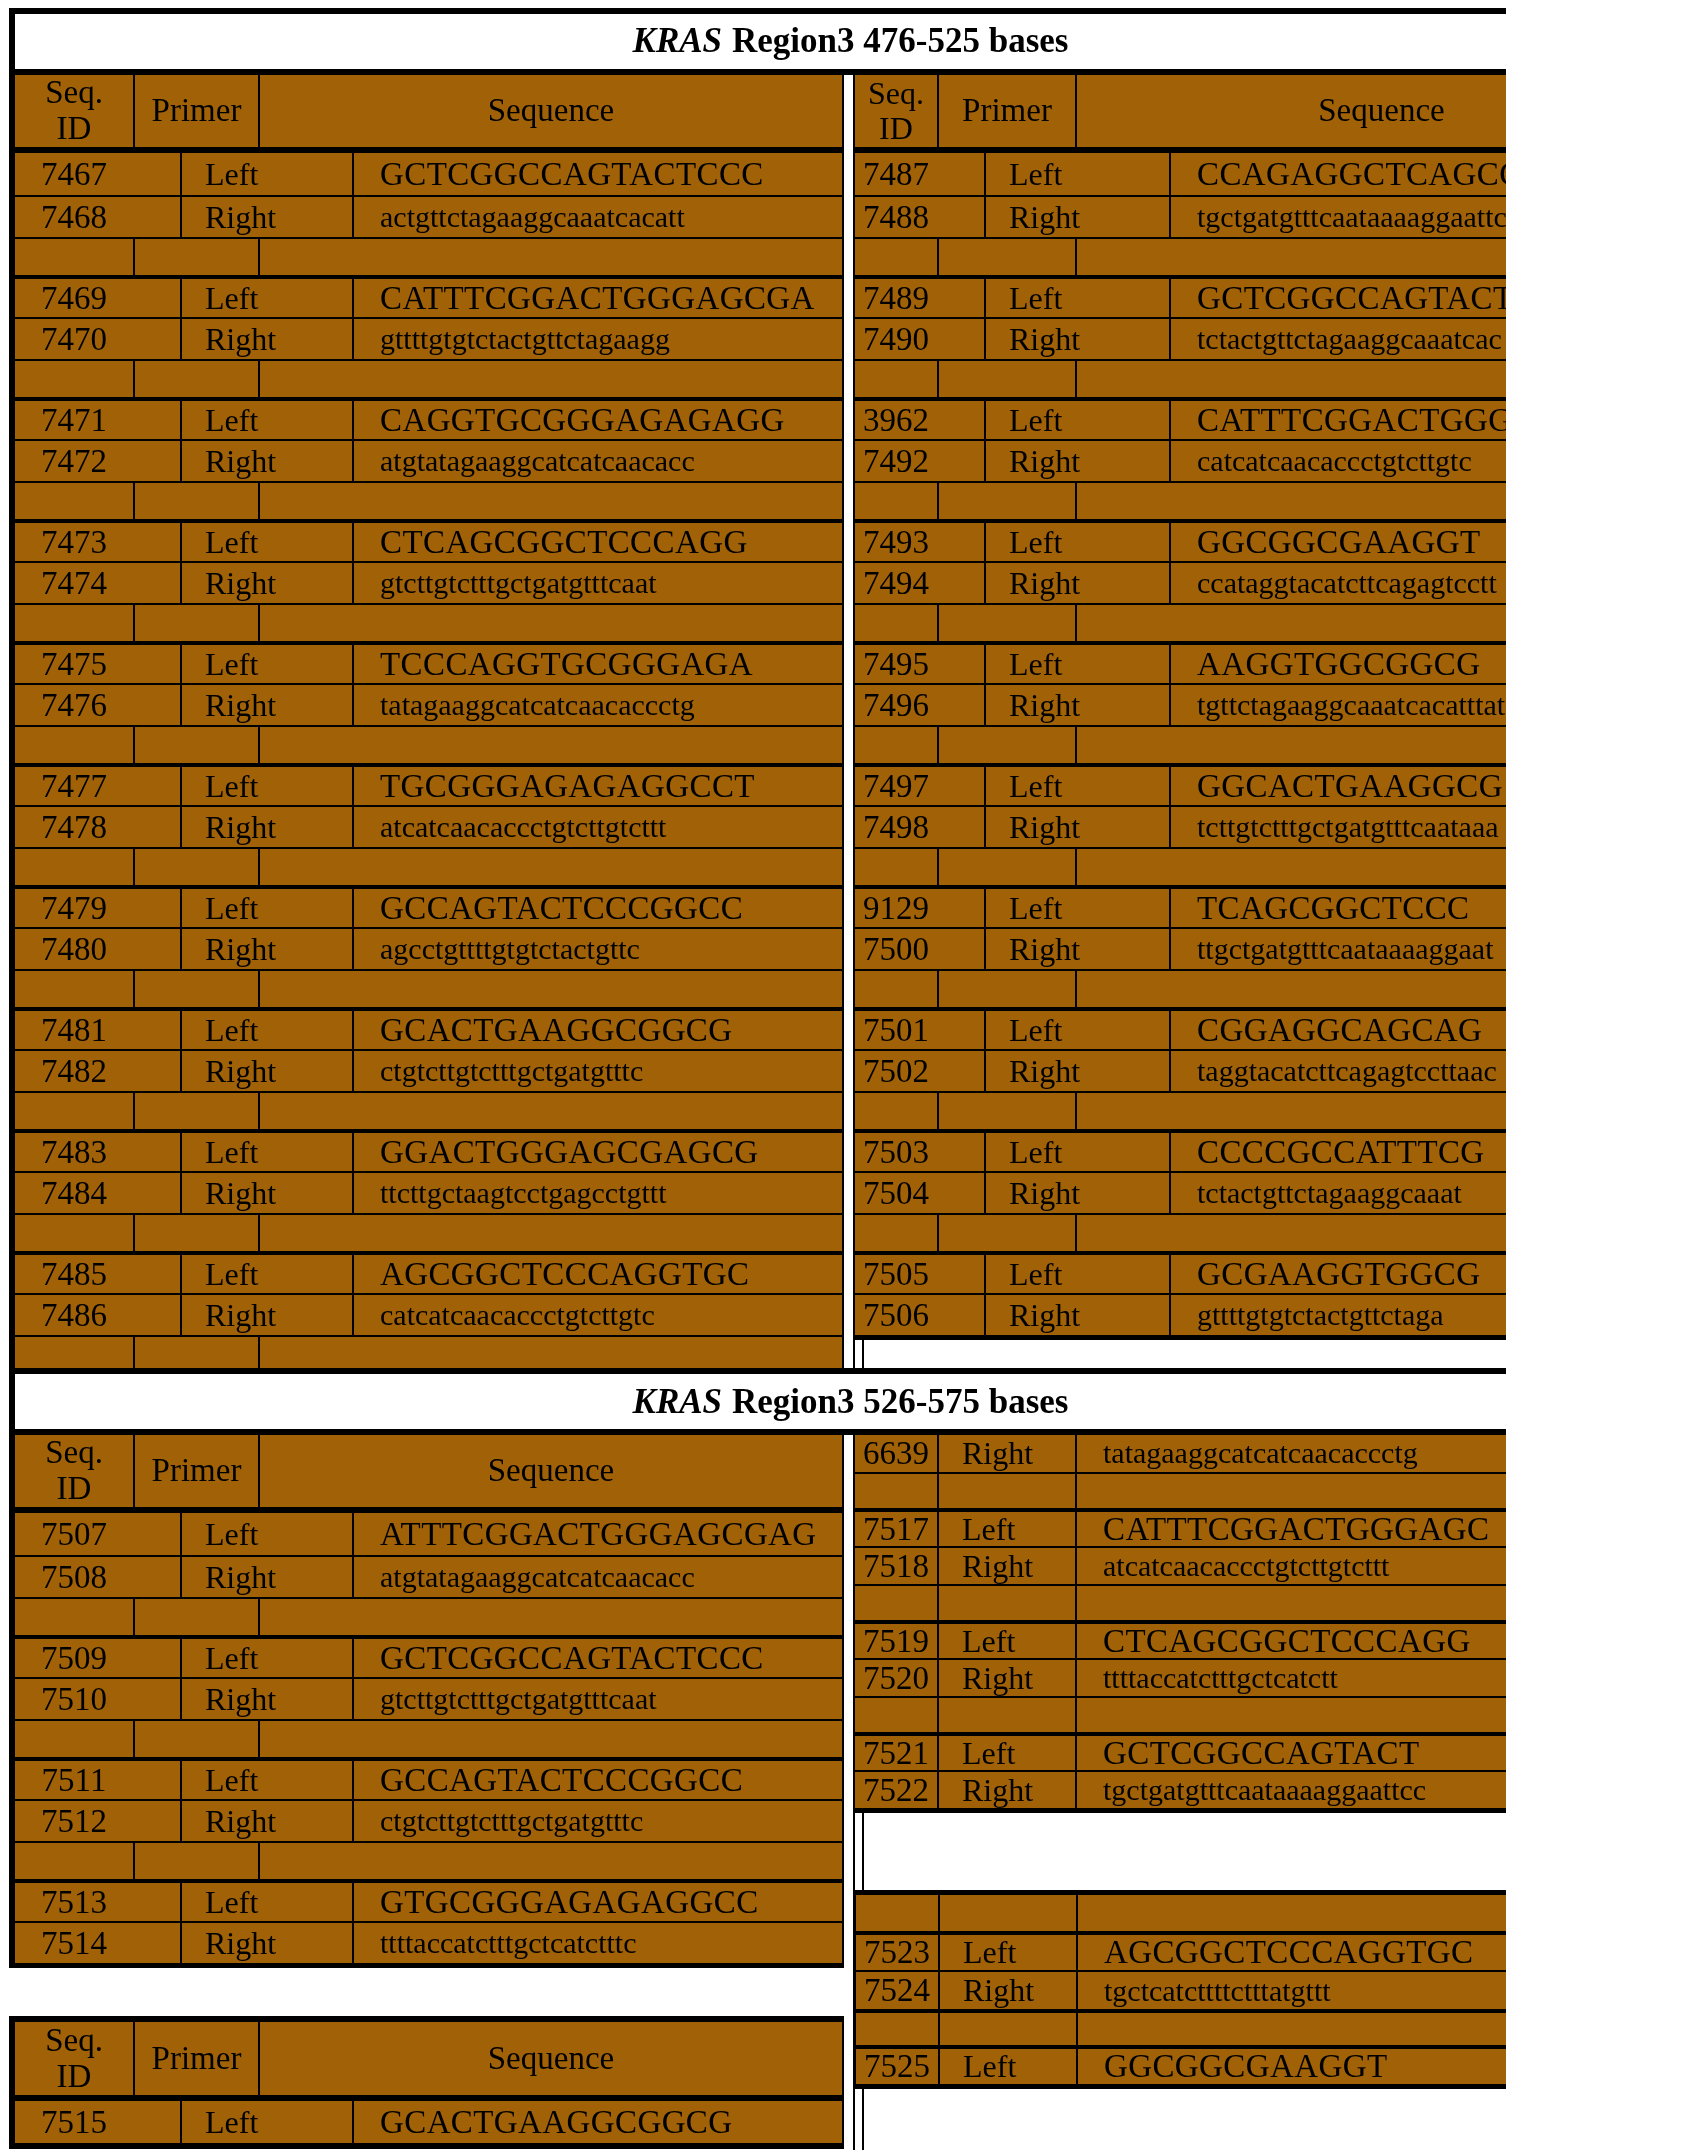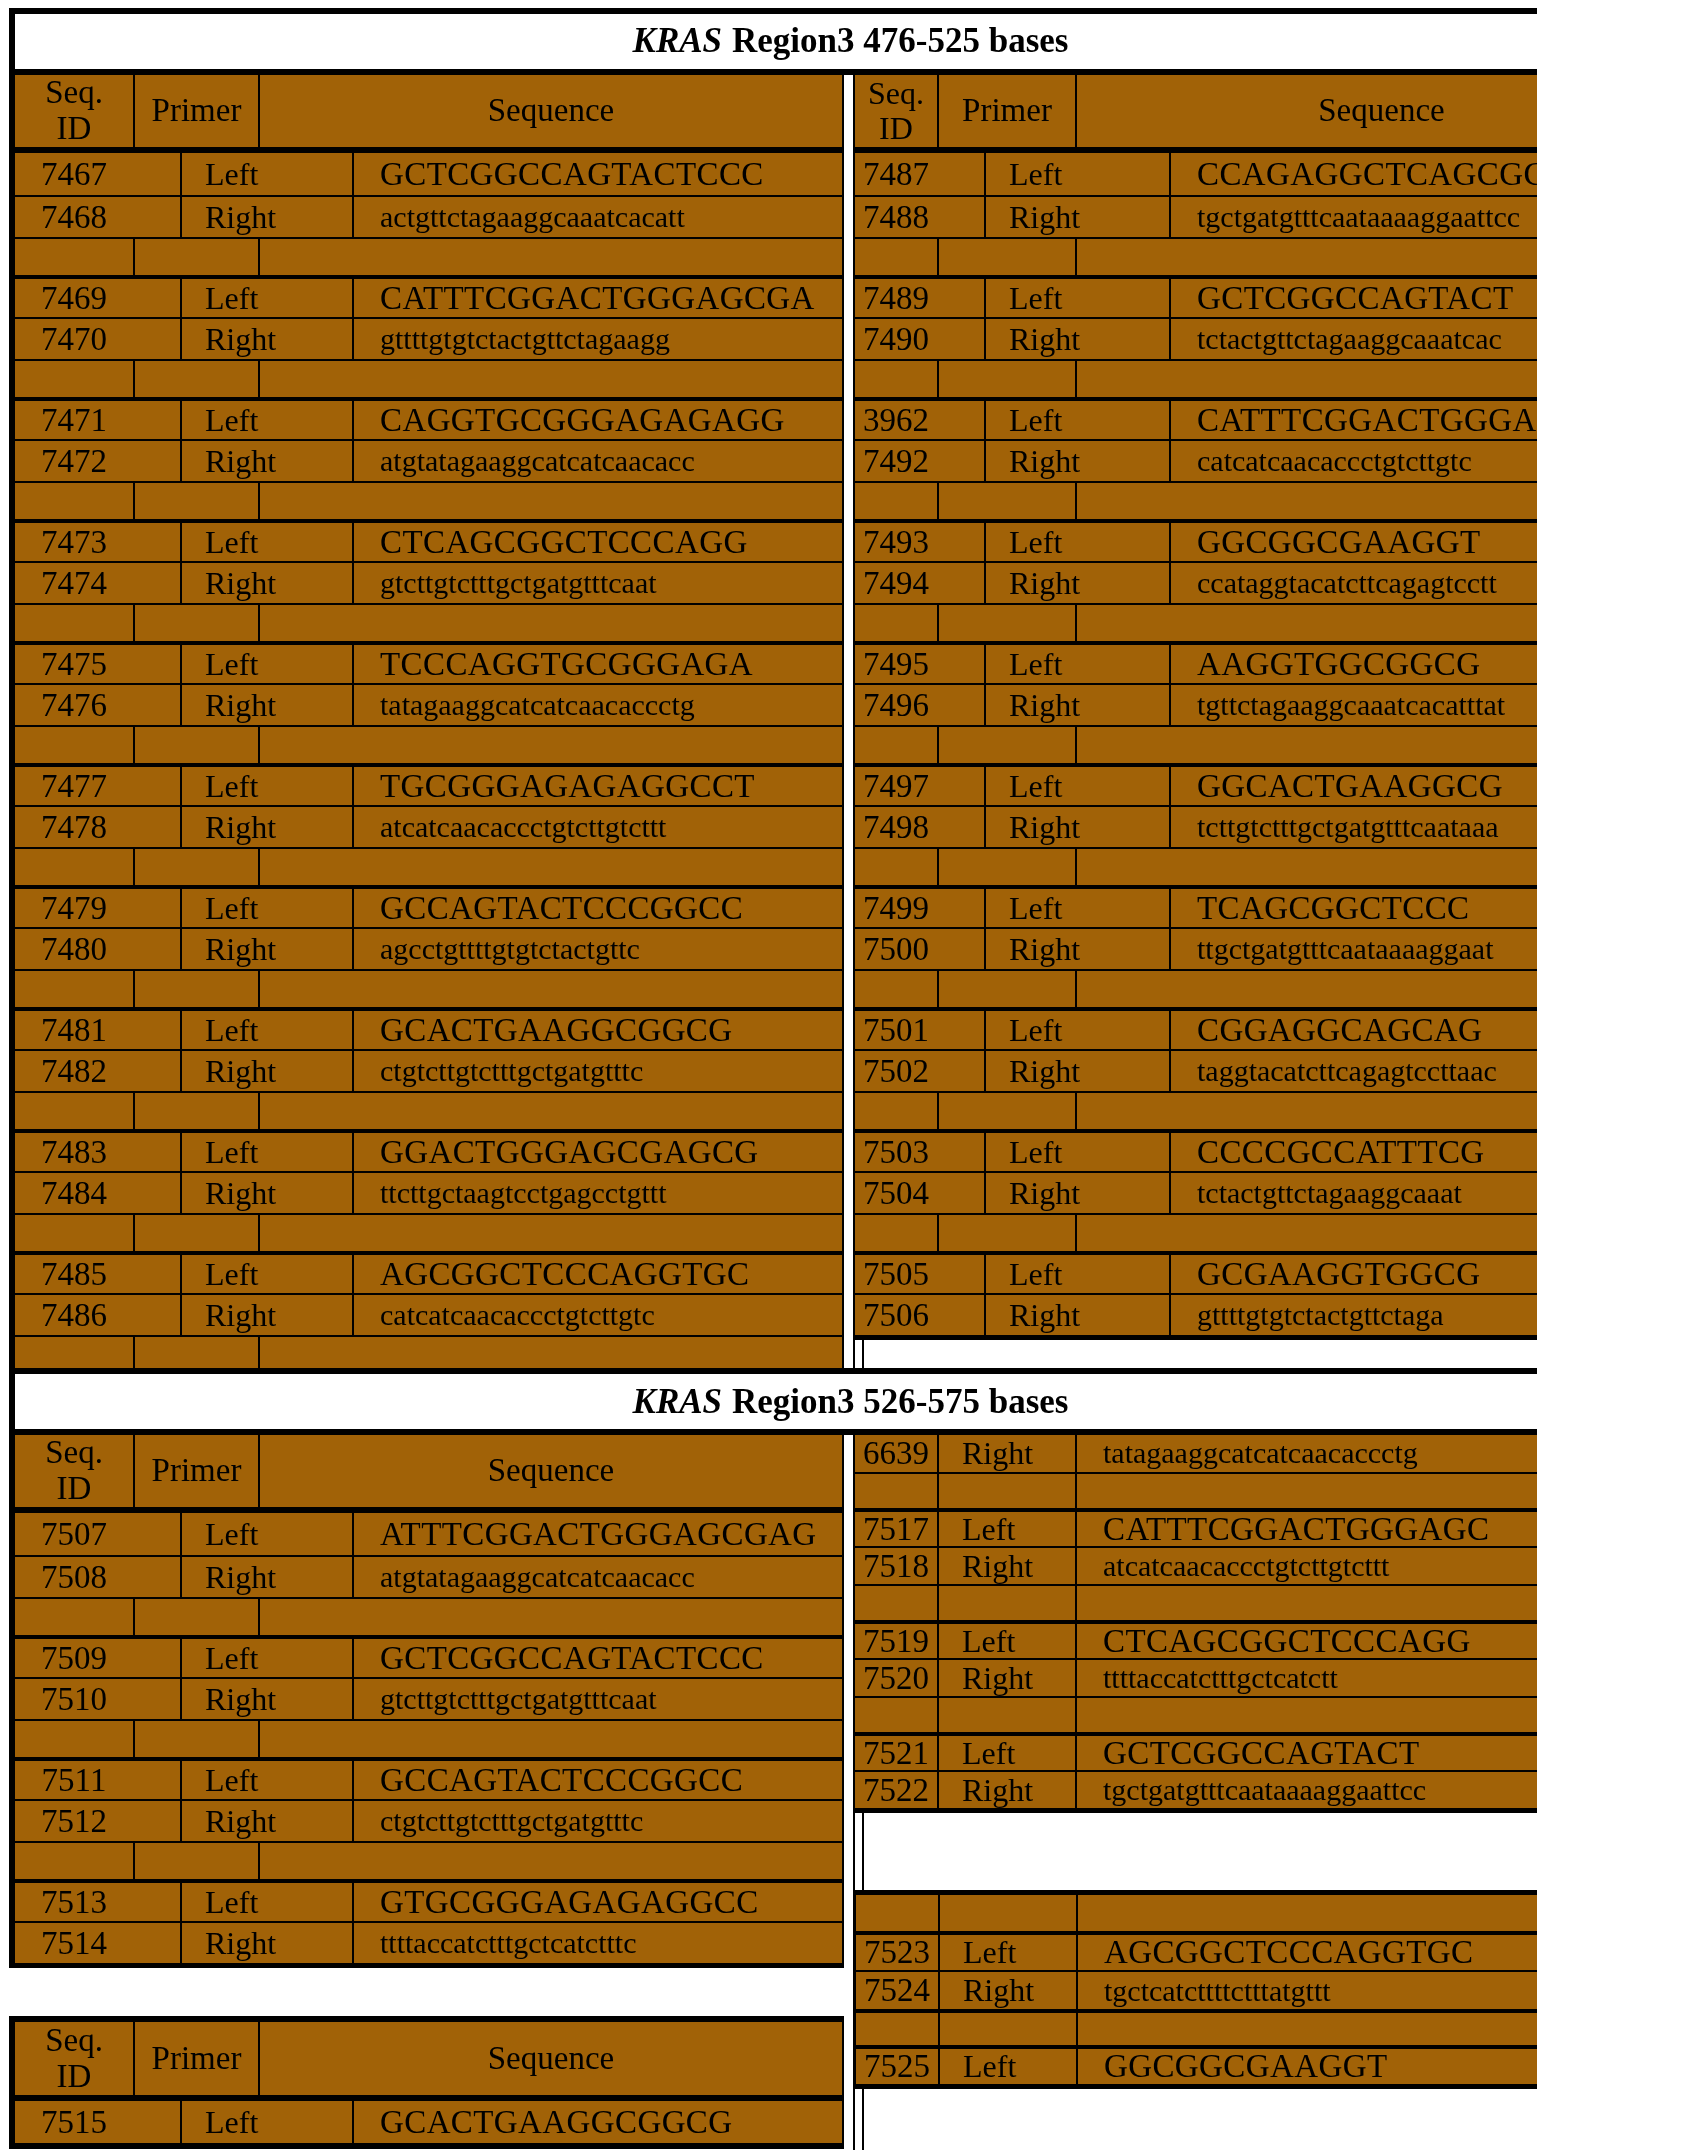--- a/index.html
+++ b/index.html
@@ -1,18 +1,18 @@
 <!DOCTYPE html>
 <html style="font-size:12px"><head>
 <meta charset="utf-8">
 <style>
   html,body{margin:0;padding:0;background:#ffffff;}
   .canvas{
     position:relative;width:1506px;height:2151px;background:#ffffff;color:#000;
-    font-family:"Liberation Serif","DejaVu Serif",serif;overflow:hidden;padding-left:31px;
+    font-family:"Liberation Serif","DejaVu Serif",serif;overflow:hidden;
   }
   .titlebox{
     position:absolute;left:9px;width:1683px;height:67px;box-sizing:border-box;
     border:6px solid #000;background:#fff;z-index:3;
     display:flex;align-items:center;justify-content:center;
     font-size:35px;font-weight:bold;
   }
   #title1{top:7.6px;}
   #title2{top:1368px;}
   .gene{font-style:italic;margin-right:10px;}
@@ -309,21 +309,21 @@
         <div class="c id">7498</div>
         <div class="c pr">Right</div>
         <div class="c sq lo">tcttgtctttgctgatgtttcaataaa</div>
       </div>
       <div class="row blank">
         <div class="c id"></div>
         <div class="c pr"></div>
         <div class="c sq "></div>
       </div>
       <div class="row data thick">
-        <div class="c id">7499</div>
+        <div class="c id">9129</div>
         <div class="c pr">Left</div>
         <div class="c sq up">TCAGCGGCTCCC</div>
       </div>
       <div class="row data">
         <div class="c id">7500</div>
         <div class="c pr">Right</div>
         <div class="c sq lo">ttgctgatgtttcaataaaaggaat</div>
       </div>
       <div class="row blank">
         <div class="c id"></div>

